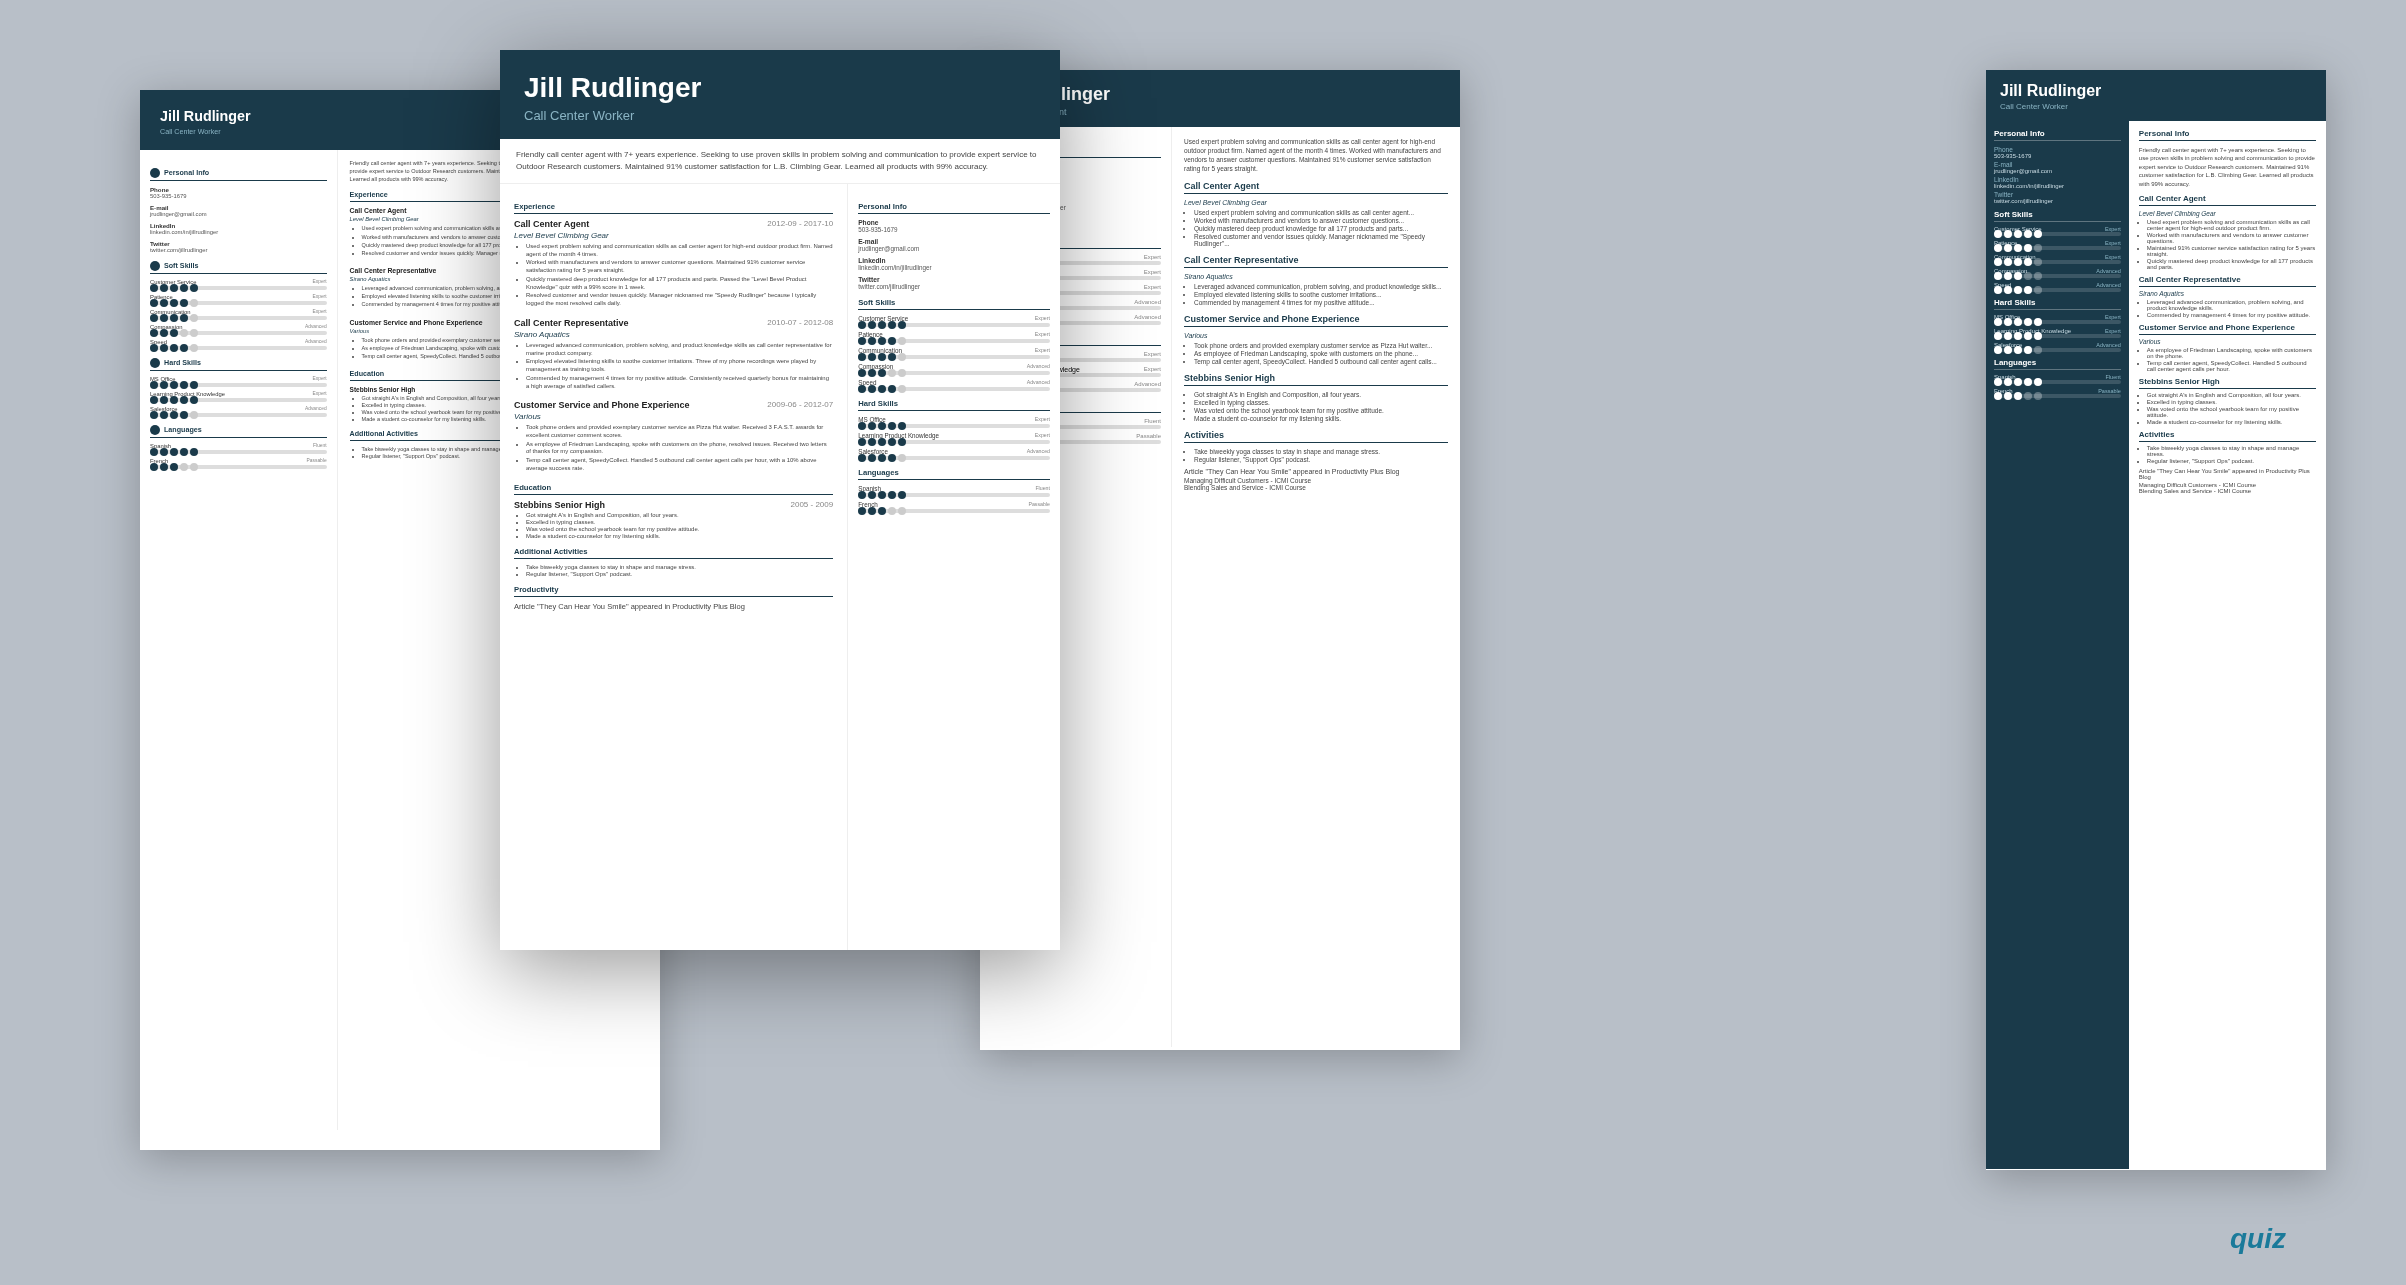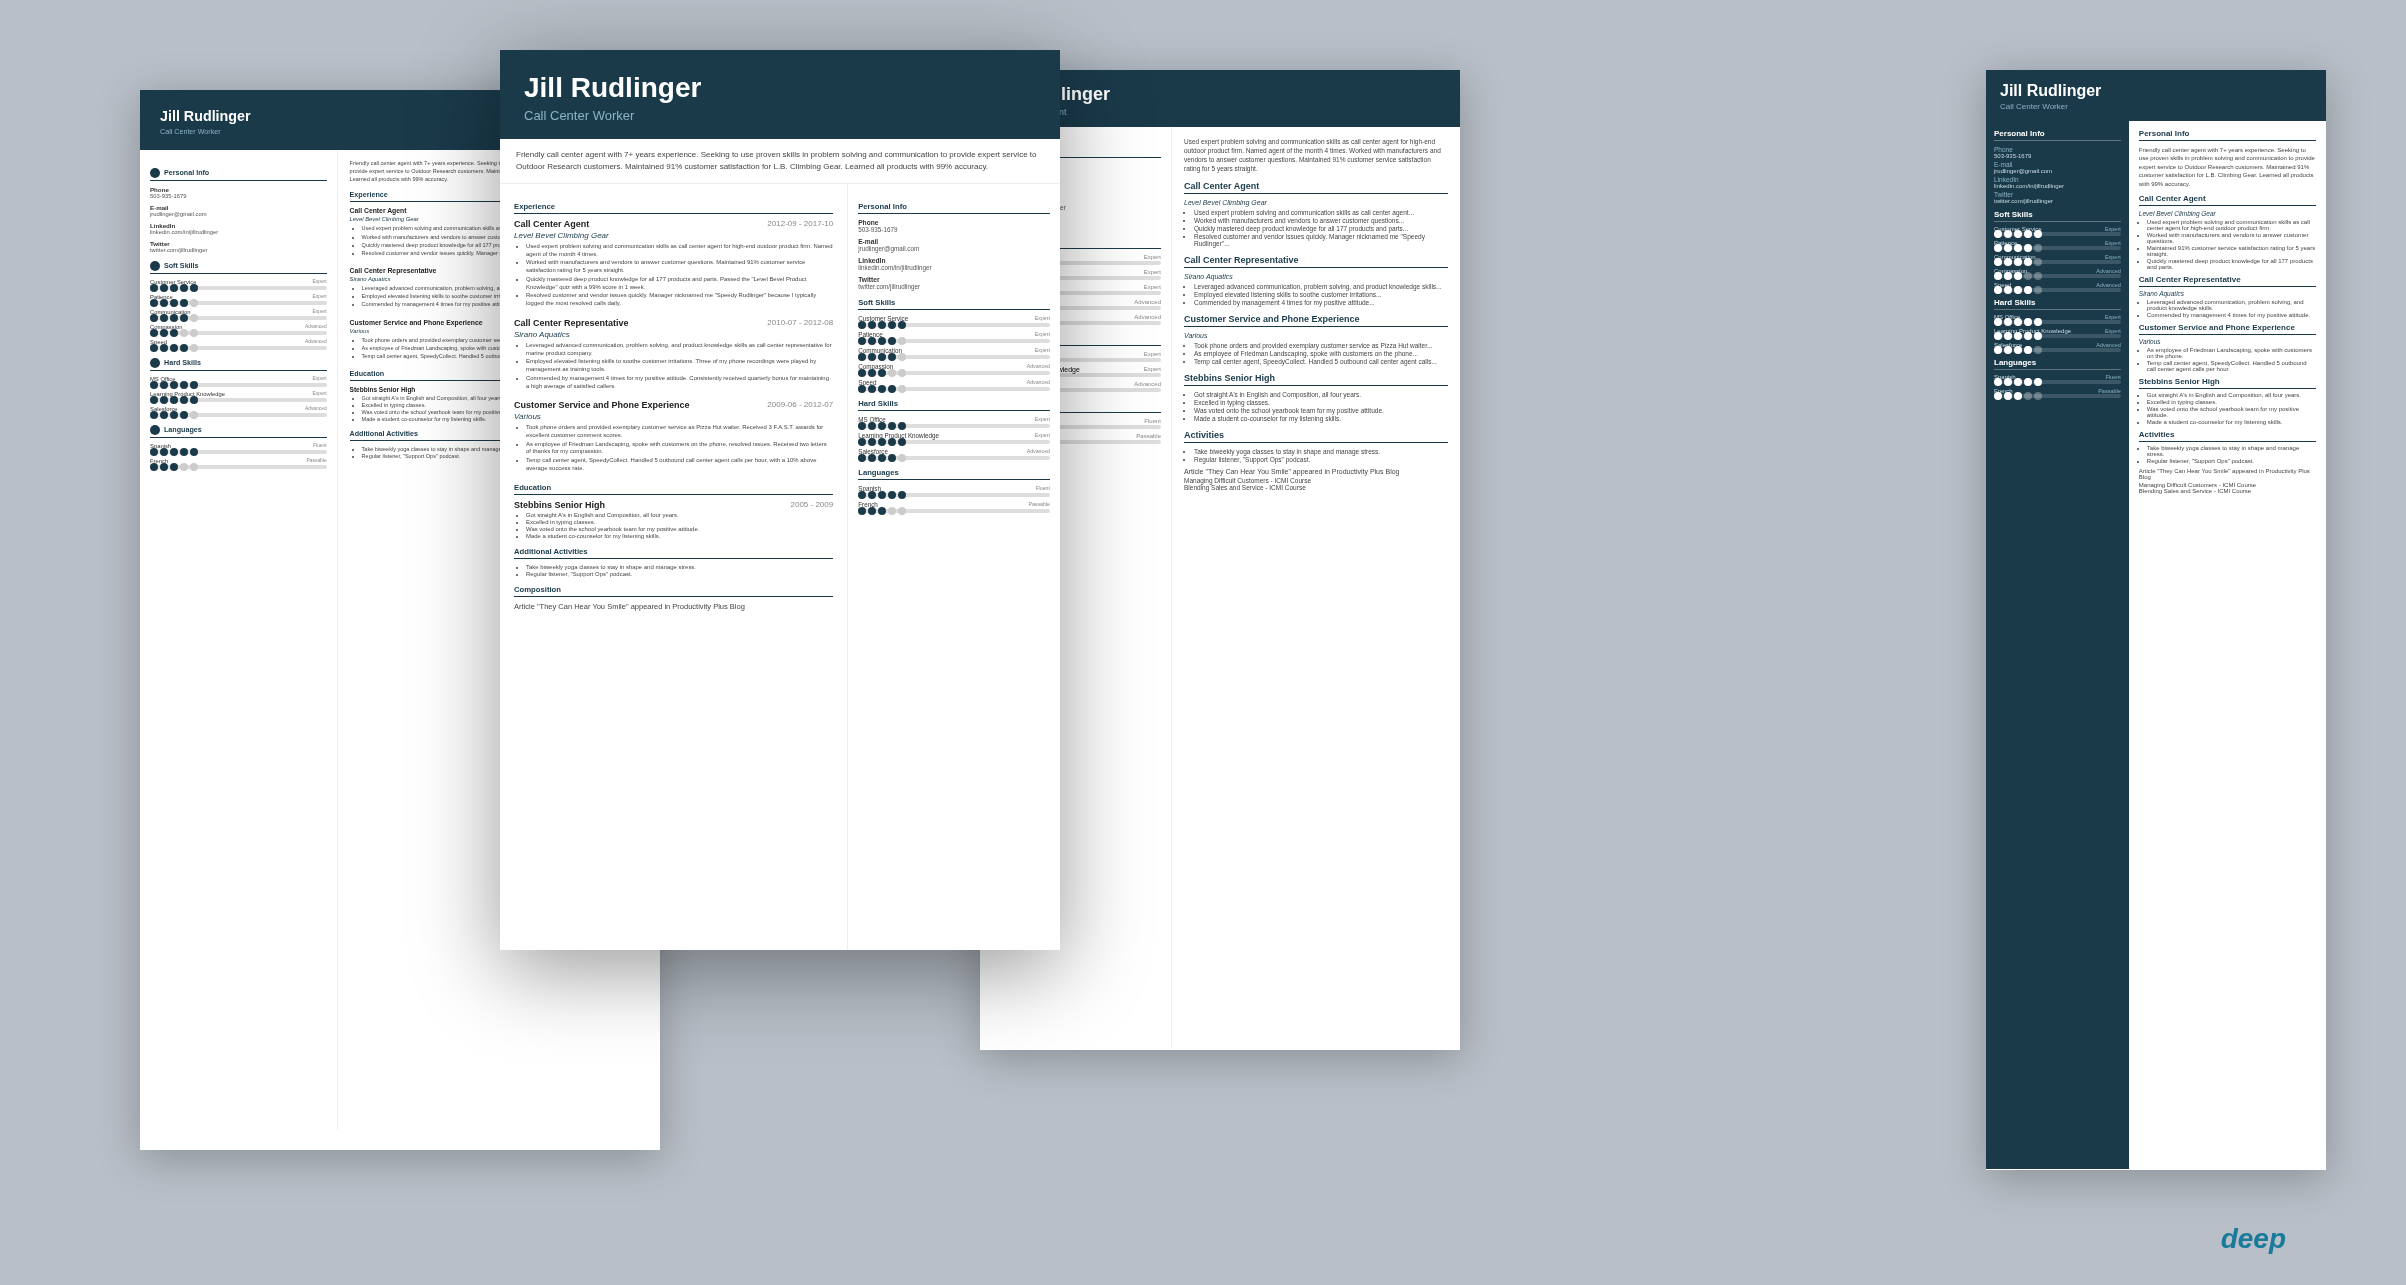--- a/index.html
+++ b/index.html
@@ -588,21 +588,21 @@
 
         <div class="section-title">
           <span>Additional Activities</span>
         </div>
         <ul class="activity-bullets">
           <li>Take biweekly yoga classes to stay in shape and manage stress.</li>
           <li>Regular listener, "Support Ops" podcast.</li>
         </ul>
 
         <div class="section-title">
-          <span>Composition</span>
+          <span>Productivity</span>
         </div>
         <div style="font-size:7.5px; color:#444;">Article "They Can Hear You Smile" appeared in Productivity Plus Blog</div>
       </div>
 
       <div style="width:38%; padding:10px; border-left:1px solid #eee; overflow:hidden;">
         <div class="section-title">
           <span>Personal Info</span>
         </div>
         <div class="info-label">Phone</div>
         <div class="info-value">503-935-1679</div>
@@ -1166,15 +1166,15 @@
           <li style="font-size:6px; color:#444; margin-bottom:1px;">Regular listener, "Support Ops" podcast.</li>
         </ul>
 
         <div style="font-size:6px; color:#444; margin-top:4px;">Article "They Can Hear You Smile" appeared in Productivity Plus Blog</div>
         <div style="font-size:6px; color:#444; margin-top:2px;">Managing Difficult Customers - ICMI Course</div>
         <div style="font-size:6px; color:#444;">Blending Sales and Service - ICMI Course</div>
       </div>
     </div>
   </div>
 
-  <div class="zety-logo">deep</div>
+  <div class="zety-logo">quiz</div>
 
 </div>
 
 </body></html>

